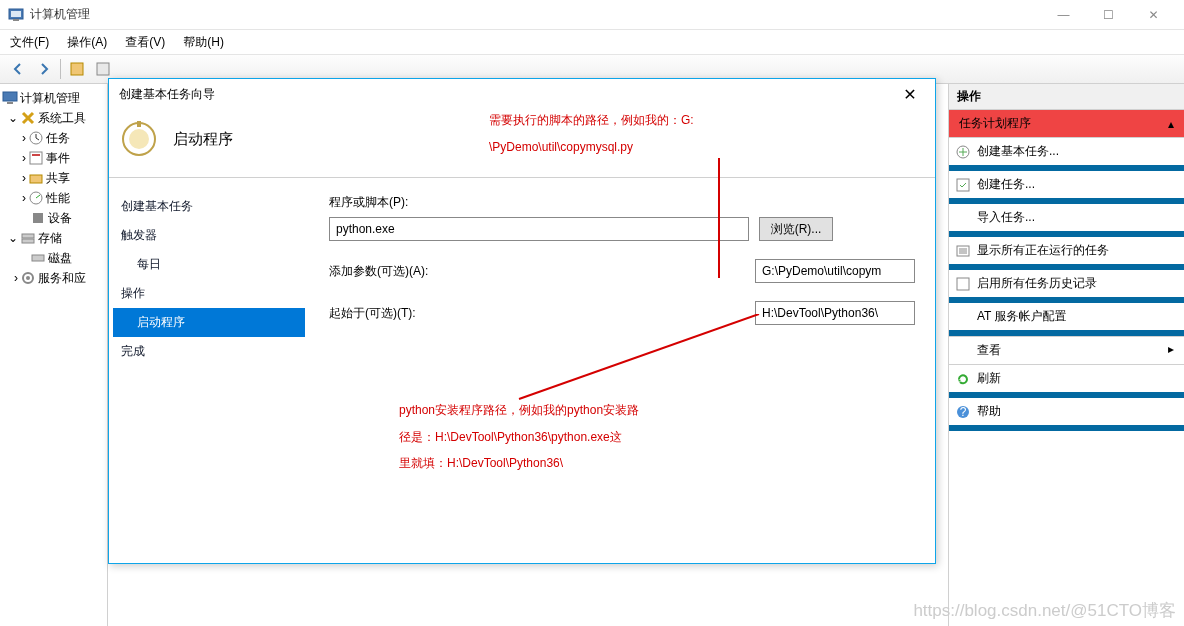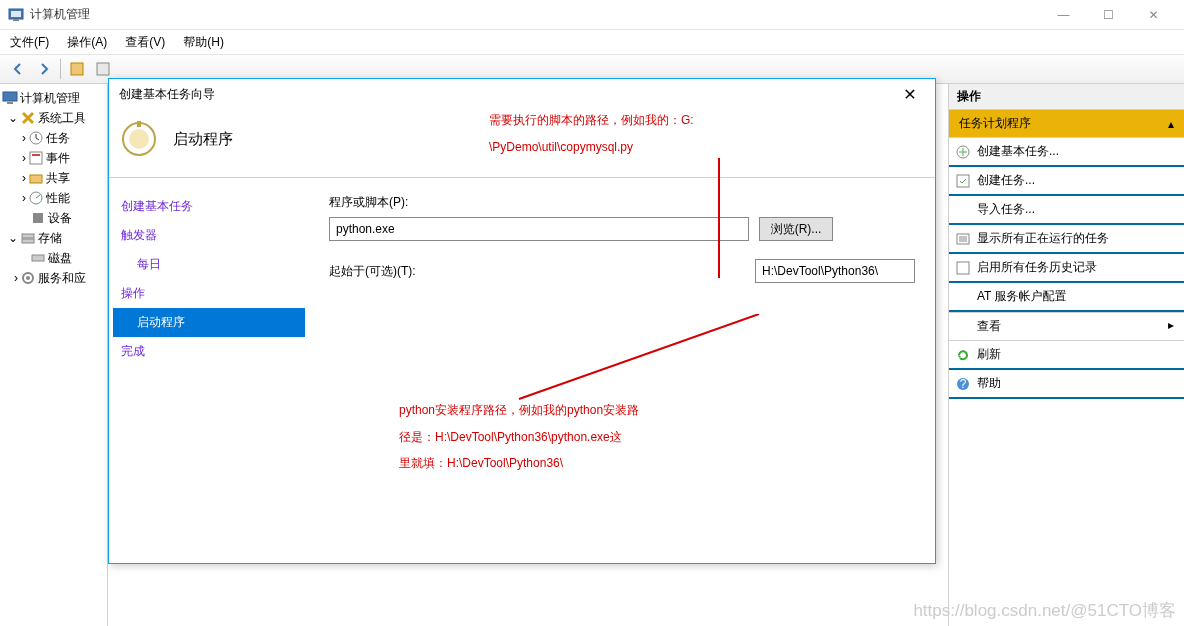--- a/index.html
+++ b/index.html
@@ -21,37 +21,37 @@
 
 
 .body-area{position:absolute;top:84px;left:0;right:0;bottom:0;display:flex}
 .tree{width:108px;border-right:1px solid #d0d0d0;padding:4px 2px;background:#fff;overflow:hidden}
 .tree-row{display:flex;align-items:center;height:20px;white-space:nowrap;gap:2px}
 .tree-icon{width:16px;height:16px;flex-shrink:0}
 .indent{display:inline-block}
 
 .actions-panel{width:236px;border-left:1px solid #d0d0d0;background:#fff}
 .ap-header{background:#f0f0f0;border-bottom:1px solid #d0d0d0;padding:4px 8px;font-weight:bold}
-.ap-sel{background:#eab308;padding:5px 10px;display:flex;justify-content:space-between;align-items:center;border-bottom:1px solid #d0d0d0}
-.ap-item{padding:5px 10px 5px 28px;display:flex;align-items:center;gap:8px;position:relative;border-bottom:2px solid #0369a1}
+.ap-sel{background:#ef4444;padding:5px 10px;display:flex;justify-content:space-between;align-items:center;border-bottom:1px solid #d0d0d0}
+.ap-item{padding:5px 10px 5px 28px;display:flex;align-items:center;gap:8px;position:relative;border-bottom:6px solid #0369a1}
 .ap-item .ic{position:absolute;left:6px;width:16px;height:16px}
 .ap-view{padding:5px 10px 5px 28px;display:flex;justify-content:space-between;border-top:1px solid #d0d0d0;border-bottom:1px solid #d0d0d0}
 
 
 .dialog{position:absolute;left:108px;top:78px;width:828px;height:486px;background:#fff;border:1px solid #0ea5e9;box-shadow:2px 2px 8px rgba(0,0,0,.2);z-index:10}
 .dlg-titlebar{height:30px;display:flex;align-items:center;padding:0 10px}
 .dlg-titlebar .t{flex:1}
 .dlg-close{width:30px;text-align:center;font-size:16px}
 .dlg-header{display:flex;align-items:center;padding:10px 20px 18px 10px;border-bottom:1px solid #d0d0d0}
 .dlg-header .hicon{width:40px;height:40px;margin-right:14px}
 .dlg-header .htxt{font-size:15px}
 
 .dlg-body{display:flex;height:calc(100% - 100px)}
 .steps{width:200px;padding:14px 4px}
-.step{padding:6px 8px;color:#6d28d9}
+.step{padding:6px 8px;color:#0f172a}
 .step.sel{background:#0078d7;color:#fff}
 
 .form-area{flex:1;padding:16px 20px;position:relative}
 .form-row{display:flex;align-items:center;margin-bottom:18px}
 .flabel{margin-bottom:6px;display:block}
 .txt{height:24px;border:1px solid #888;padding:2px 6px;font-size:12px;background:#fff}
 .txt.wide{width:420px}
 .txt.short{width:160px}
 .browse{height:24px;width:74px;margin-left:10px;background:#e1e1e1;border:1px solid #888}
 
@@ -290,20 +290,25 @@
     </div>
 
     <div class="form-area">
       <div style="margin-bottom:3px">
         <span class="flabel">程序或脚本(P):</span>
       </div>
       <div class="form-row">
         <input class="txt wide" value="python.exe" style="">
         <button class="browse">浏览(R)...</button>
       </div>
+      <div class="form-row" style="margin-top:6px">
+        <span style="width:230px">添加参数(可选)(A):</span>
+        <span style="flex:1"></span>
+        <input class="txt short" value="G:\PyDemo\util\copym" style="">
+      </div>
       <div class="form-row">
         <span style="width:230px">起始于(可选)(T):</span>
         <span style="flex:1"></span>
         <input class="txt short" value="H:\DevTool\Python36\" style="">
       </div>
 
       <div class="annot" style="left:180px;top:-72px">
         <span>需要执行的脚本的路径，例如我的：G:</span><br>
         <span>\PyDemo\util\copymysql.py</span>
       </div>

